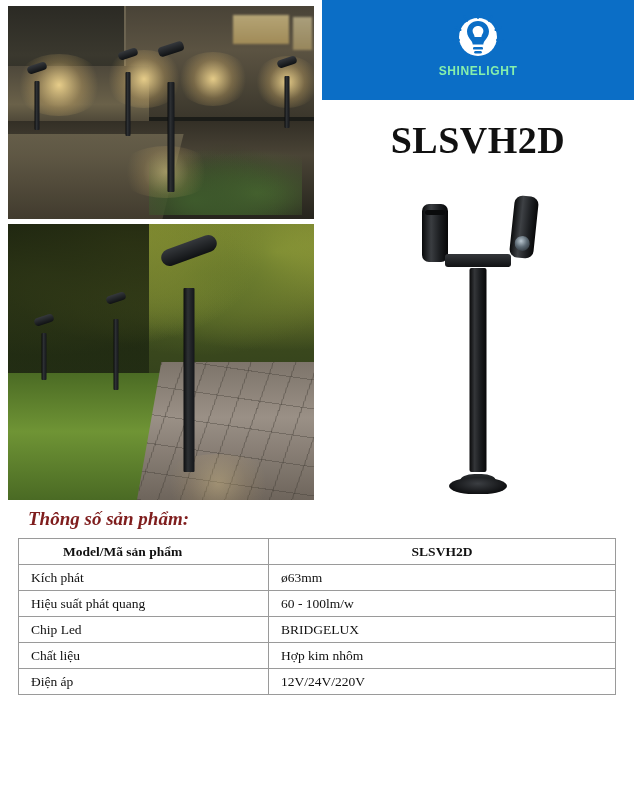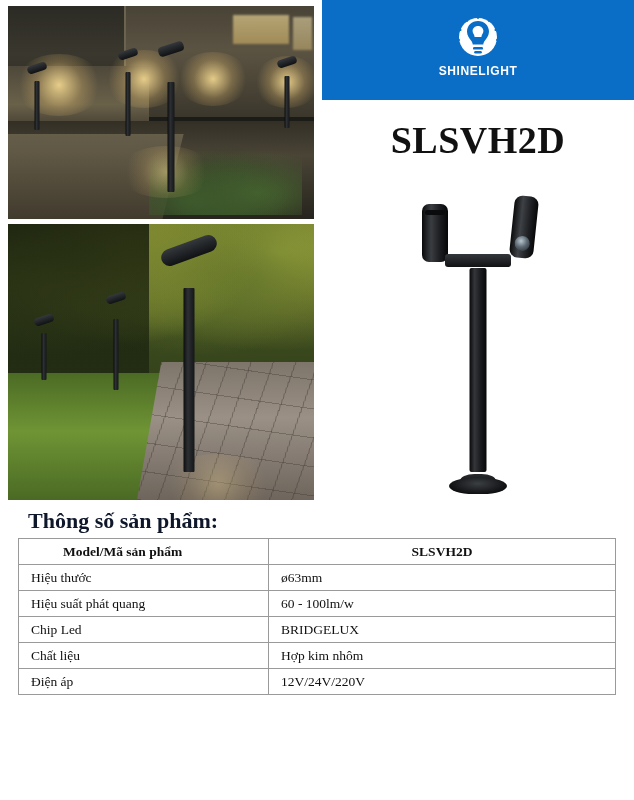--- a/index.html
+++ b/index.html
@@ -179,21 +179,21 @@
     width: 54px;
     height: 54px;
     margin: 0 auto 1px auto;
     position: relative;
   }
   .logo-text {
     font-family: "Liberation Sans", sans-serif;
     font-size: 12px;
     font-weight: bold;
     letter-spacing: .6px;
-    color: #ffffff;
+    color: #86efac;
     line-height: 1;
   }
   .logo-text .light {
     font-weight: bold;
   }
 
   
   .model-title {
     position: absolute;
     left: 322px;
@@ -302,22 +302,23 @@
     background: radial-gradient(circle at 40% 35%, #b9c6cf 0%, #5d6a74 45%, #1c2126 100%);
   }
 
   
   .spec-title {
     position: absolute;
     left: 28px;
     top: 508px;
     font-family: "Liberation Serif", serif;
     font-weight: bold;
-    font-size: 22px;
-    color: #0f172a;
+    font-size: 19px;
+    color: #7f1d1d;
+    font-style: italic;
   }
   table.spec {
     position: absolute;
     left: 18px;
     top: 538px;
     width: 598px;
     border-collapse: collapse;
     font-family: "Liberation Serif", serif;
     font-size: 13.5px;
     color: #111111;
@@ -444,21 +445,21 @@
 
   <div class="spec-title">Thông số sản phẩm:</div>
 
   <table class="spec">
     <tbody>
       <tr class="head">
         <td class="label">Model/Mã sản phẩm</td>
         <td class="value">SLSVH2D</td>
       </tr>
       <tr>
-        <td class="label">Hiệu thước</td>
+        <td class="label">Kích phát</td>
         <td class="value">ø63mm</td>
       </tr>
       <tr>
         <td class="label">Hiệu suất phát quang</td>
         <td class="value">60 - 100lm/w</td>
       </tr>
       <tr>
         <td class="label">Chip Led</td>
         <td class="value">BRIDGELUX</td>
       </tr>

